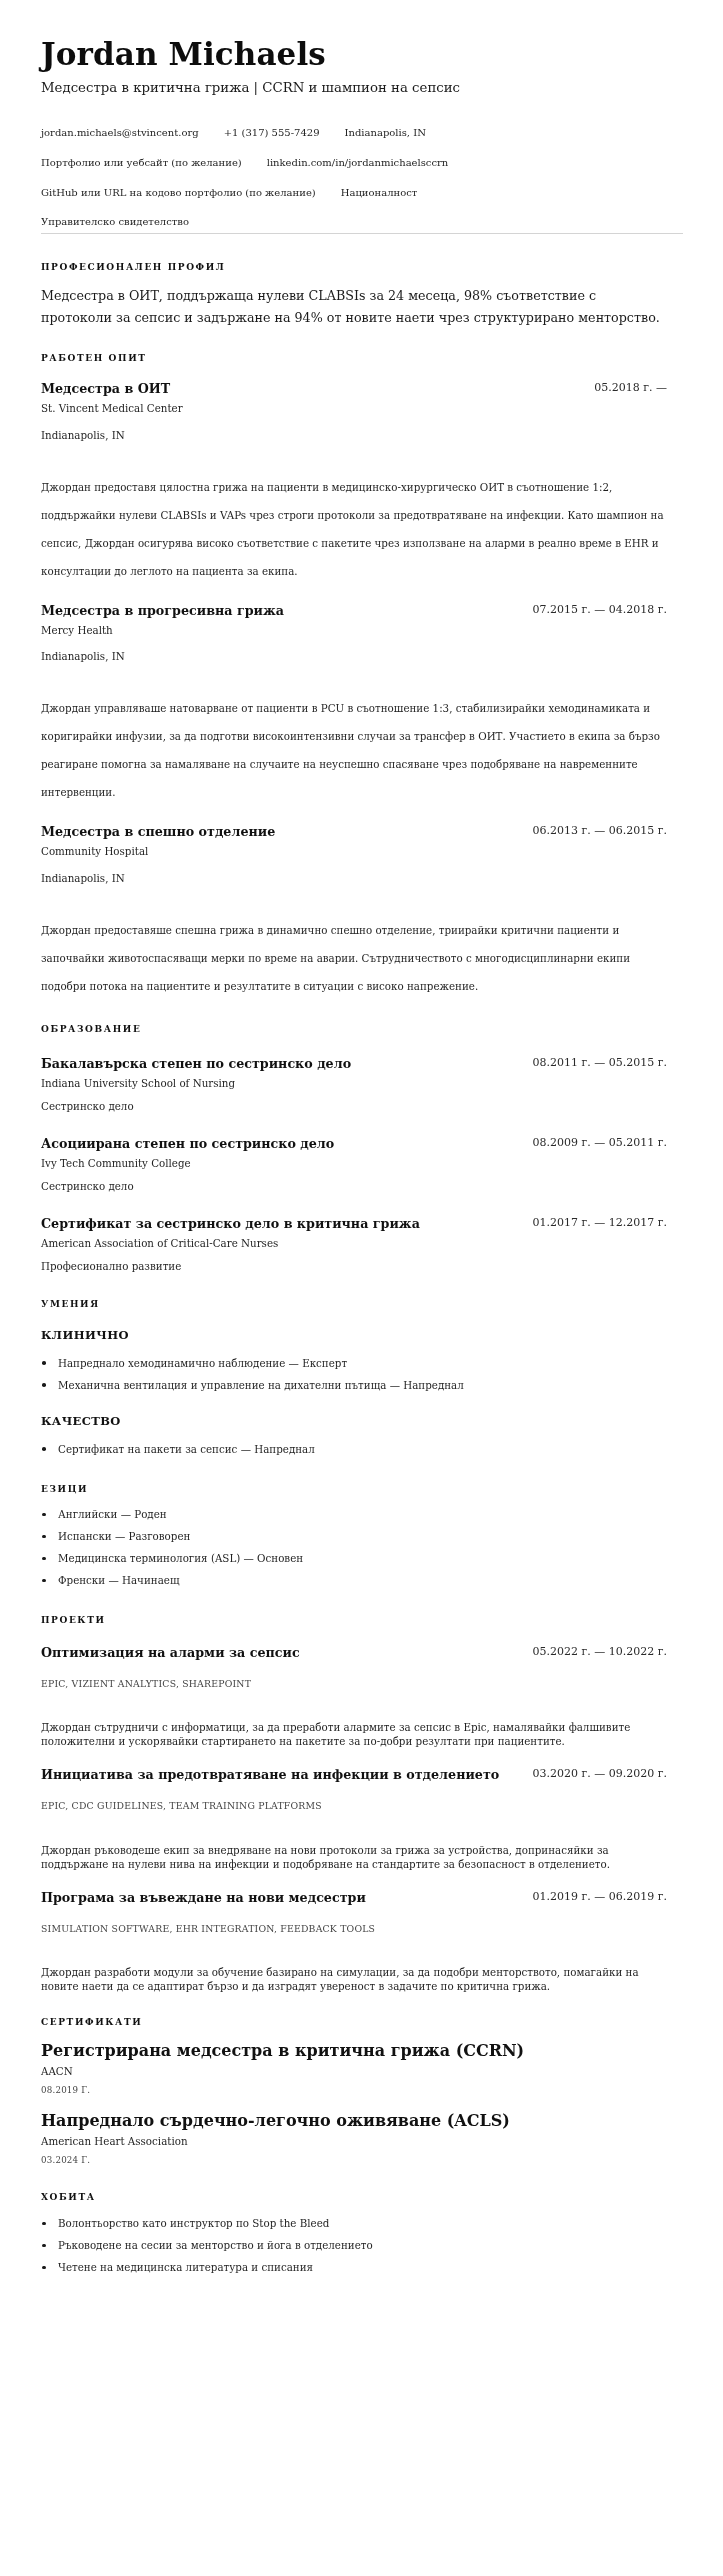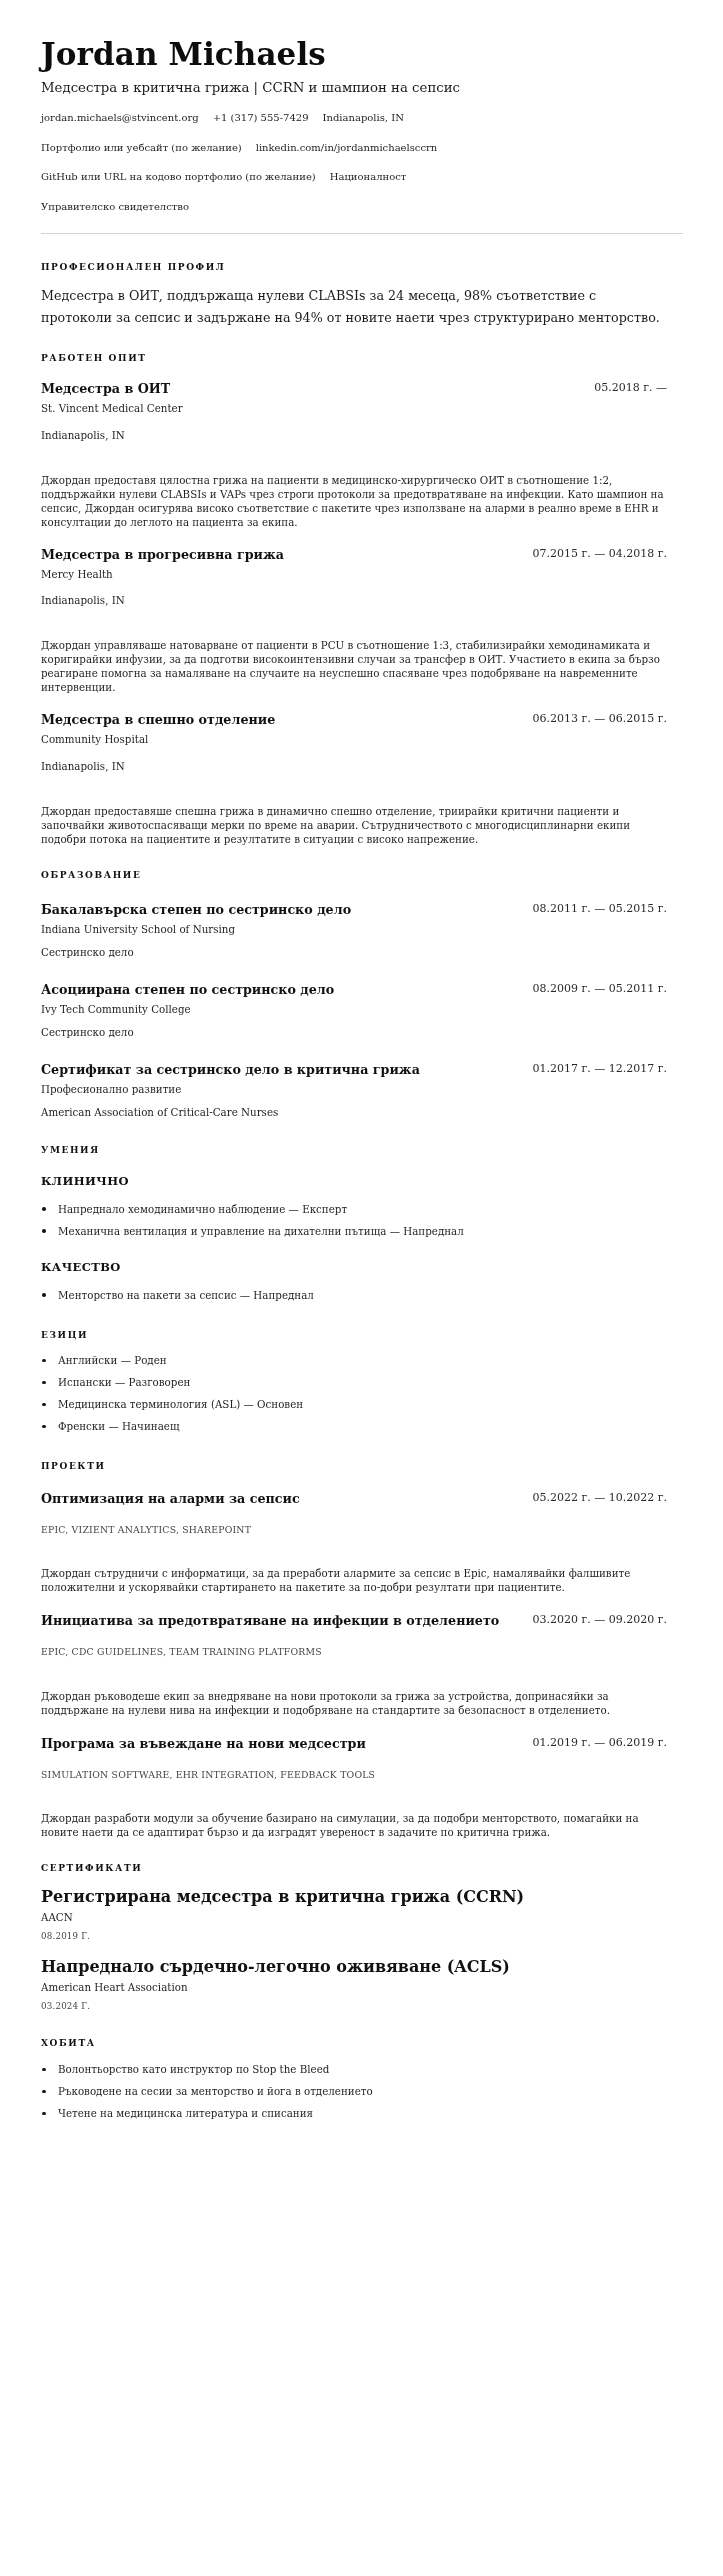--- a/index.html
+++ b/index.html
@@ -27,22 +27,22 @@
     margin-top: 4.8px;
     color: #1a1a1a;
   }
   .contact-block { margin-top: 14.5px; }
   .contact-line {
     font-size: 10px;
     line-height: 14.5px;
     height: 29.6px;
     color: #1f1f1f;
     display: flex;
-    gap: 14px;
-    align-items: flex-start;
+    gap: 25px;
+    align-items: flex-end;
   }
   .contact-line span { display: inline-block; }
   .divider {
     height: 1.2px;
     background: #d4d4d4;
     margin-top: 3.6px;
     margin-bottom: 26.5px;
     width: 642px;
   }
   .section-title {
@@ -86,21 +86,21 @@
     color: #1f1f1f;
   }
   .entry-loc {
     font-size: 10.3px;
     line-height: 17px;
     color: #1f1f1f;
     margin-top: 9.7px;
   }
   .entry-desc {
     font-size: 10.3px;
-    line-height: 14px;
+    line-height: 28px;
     color: #1f1f1f;
     margin-top: 29px;
   }
   .edu-entry { margin-top: 18px; }
   .edu-entry .entry-sub + .entry-sub { margin-top: 6px; }
   .skill-group-title {
     font-size: 11.5px;
     font-weight: bold;
     letter-spacing: 0.4px;
     color: #111;
@@ -253,40 +253,40 @@
       </div>
       <div class="entry-sub">Ivy Tech Community College</div>
       <div class="entry-sub">Сестринско дело</div>
     </div>
 
     <div class="edu-entry">
       <div class="entry-head">
         <div class="entry-title">Сертификат за сестринско дело в критична грижа</div>
         <div class="entry-date">01.2017 г. — 12.2017 г.</div>
       </div>
+      <div class="entry-sub">American Association of Critical-Care Nurses</div>
       <div class="entry-sub">Професионално развитие</div>
-      <div class="entry-sub">American Association of Critical-Care Nurses</div>
     </div>
   </section>
 
   <section class="section">
     <h2 class="section-title">Умения</h2>
 
     <div>
       <h3 class="skill-group-title">КЛИНИЧНО</h3>
       <ul class="bullets">
         <li>Напреднало хемодинамично наблюдение — Експерт</li>
         <li>Механична вентилация и управление на дихателни пътища — Напреднал</li>
       </ul>
     </div>
 
     <div>
       <h3 class="skill-group-title">КАЧЕСТВО</h3>
       <ul class="bullets">
-        <li>Менторство на пакети за сепсис — Напреднал</li>
+        <li>Сертификат на пакети за сепсис — Напреднал</li>
       </ul>
     </div>
 
   </section>
 
   <section class="section">
     <h2 class="section-title">Езици</h2>
     <ul class="bullets lang-list">
       <li>Английски — Роден</li>
       <li>Испански — Разговорен</li>

